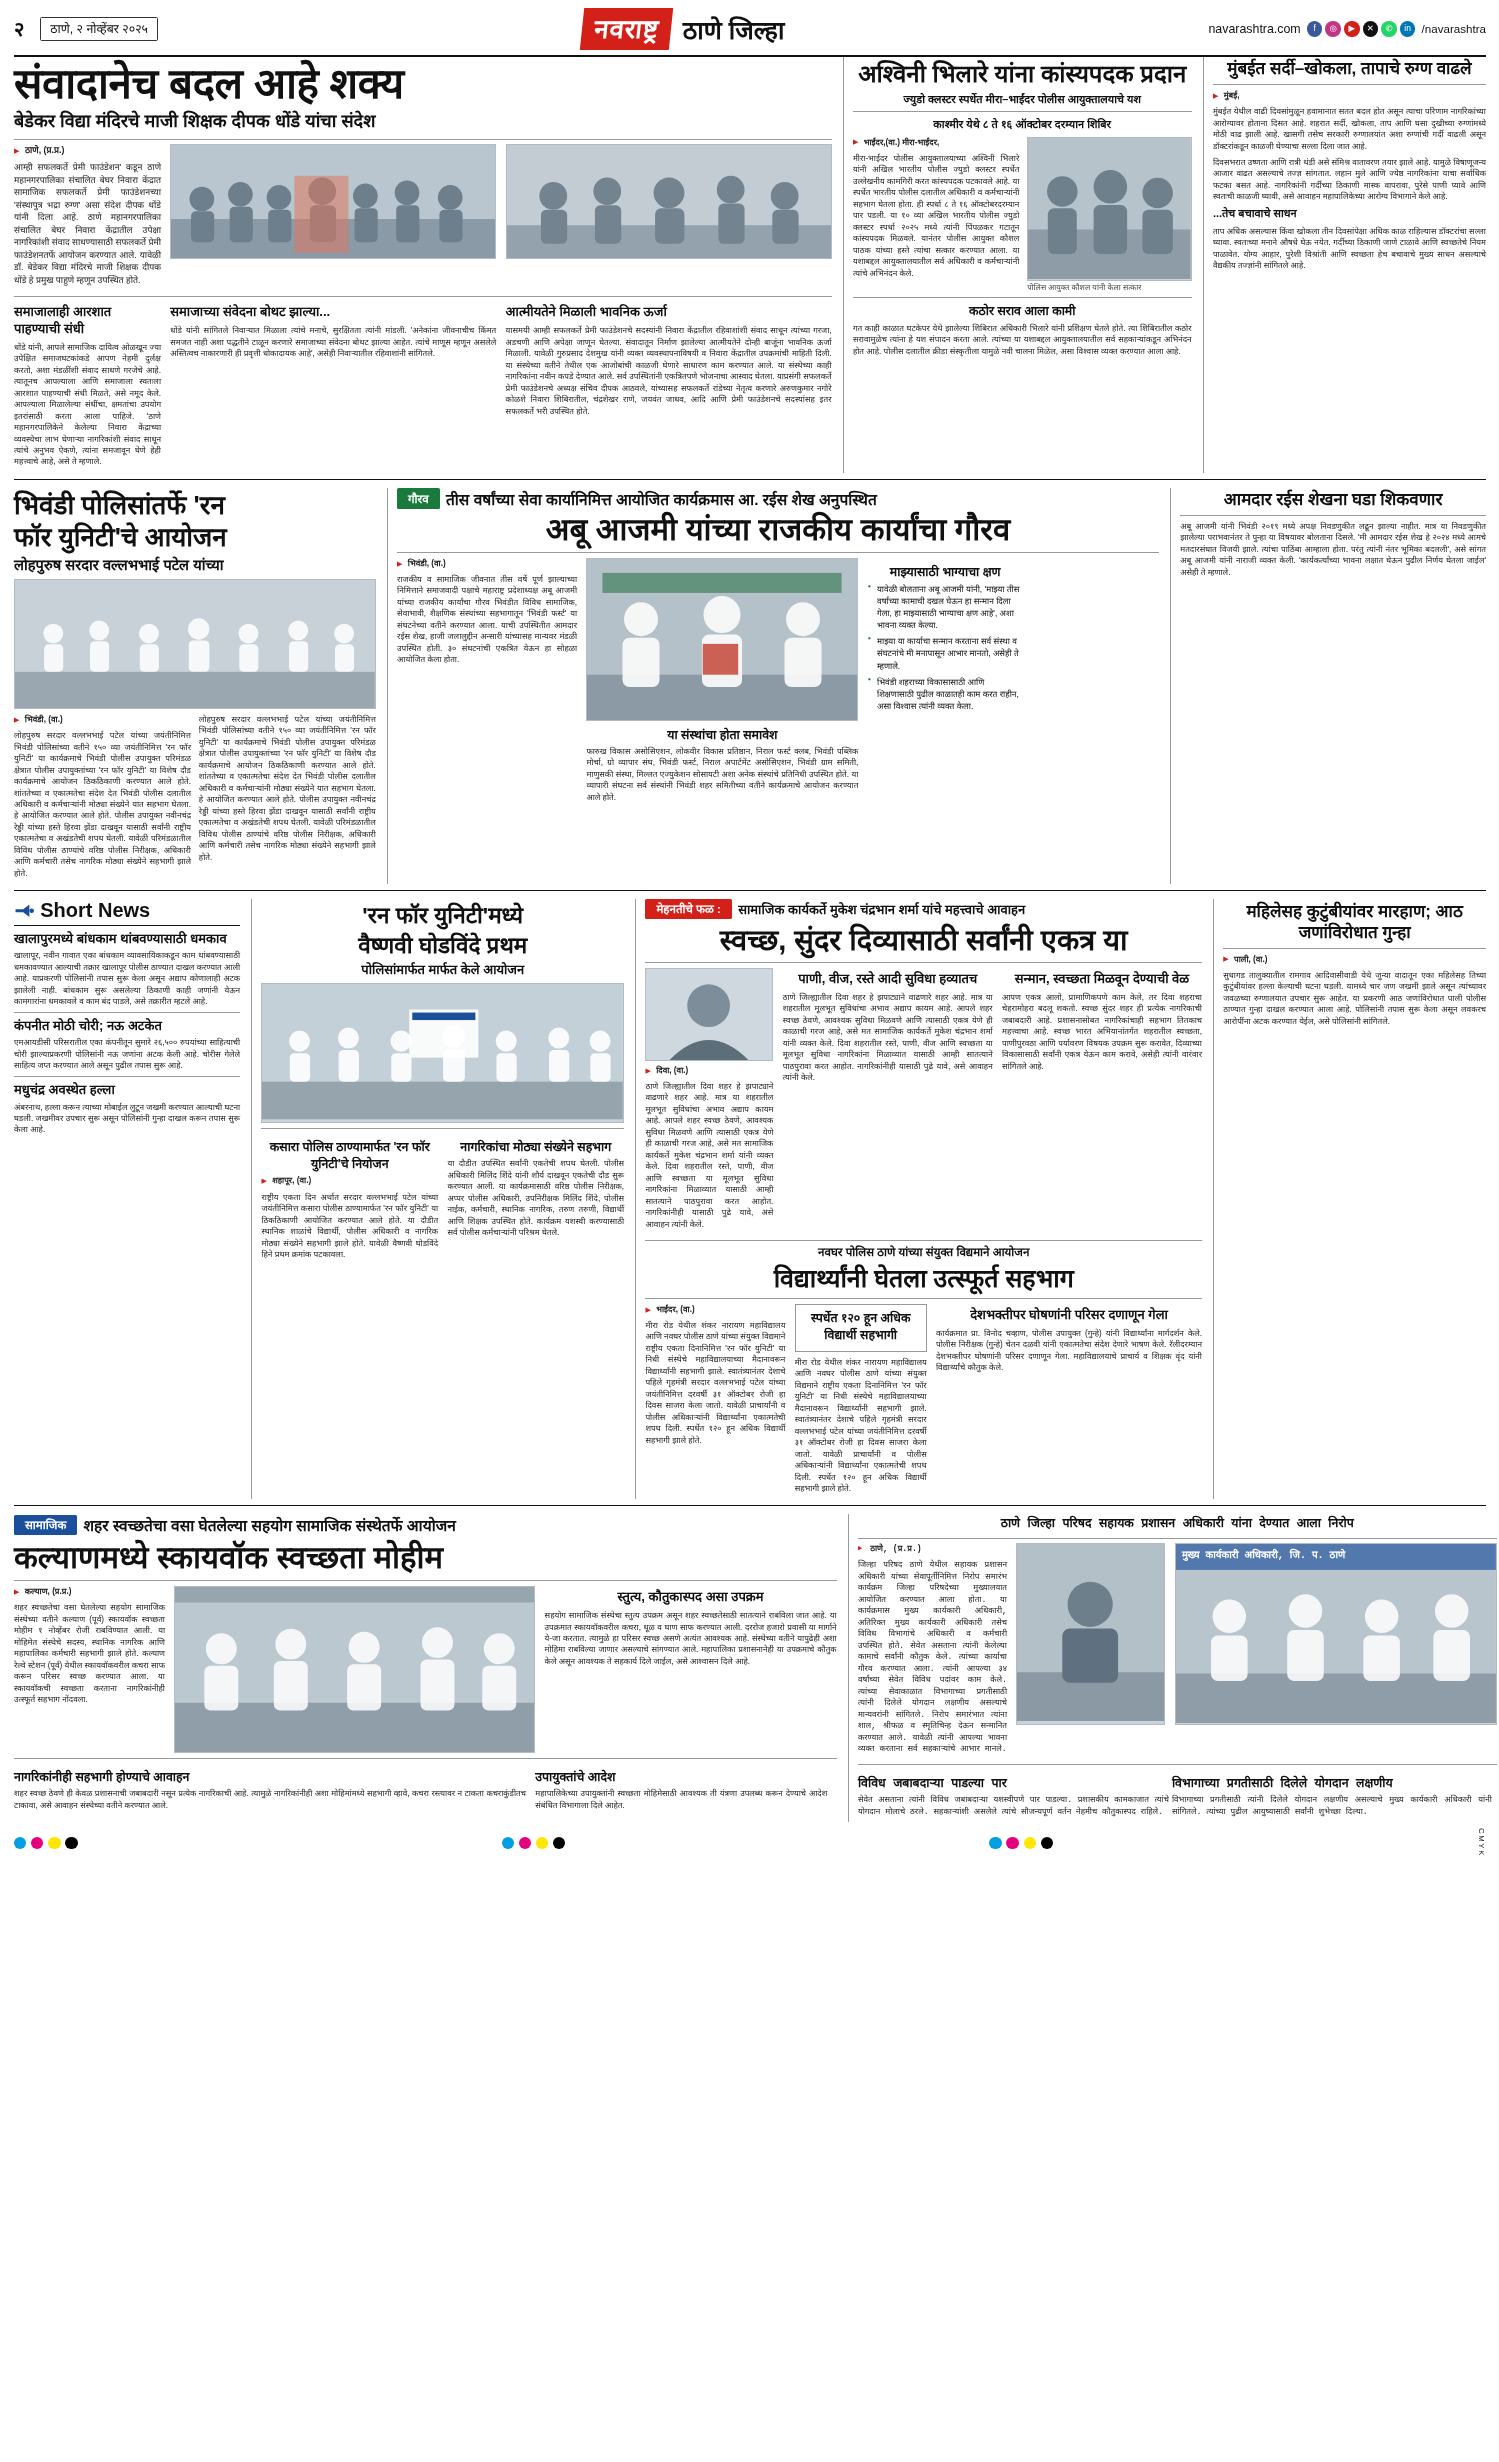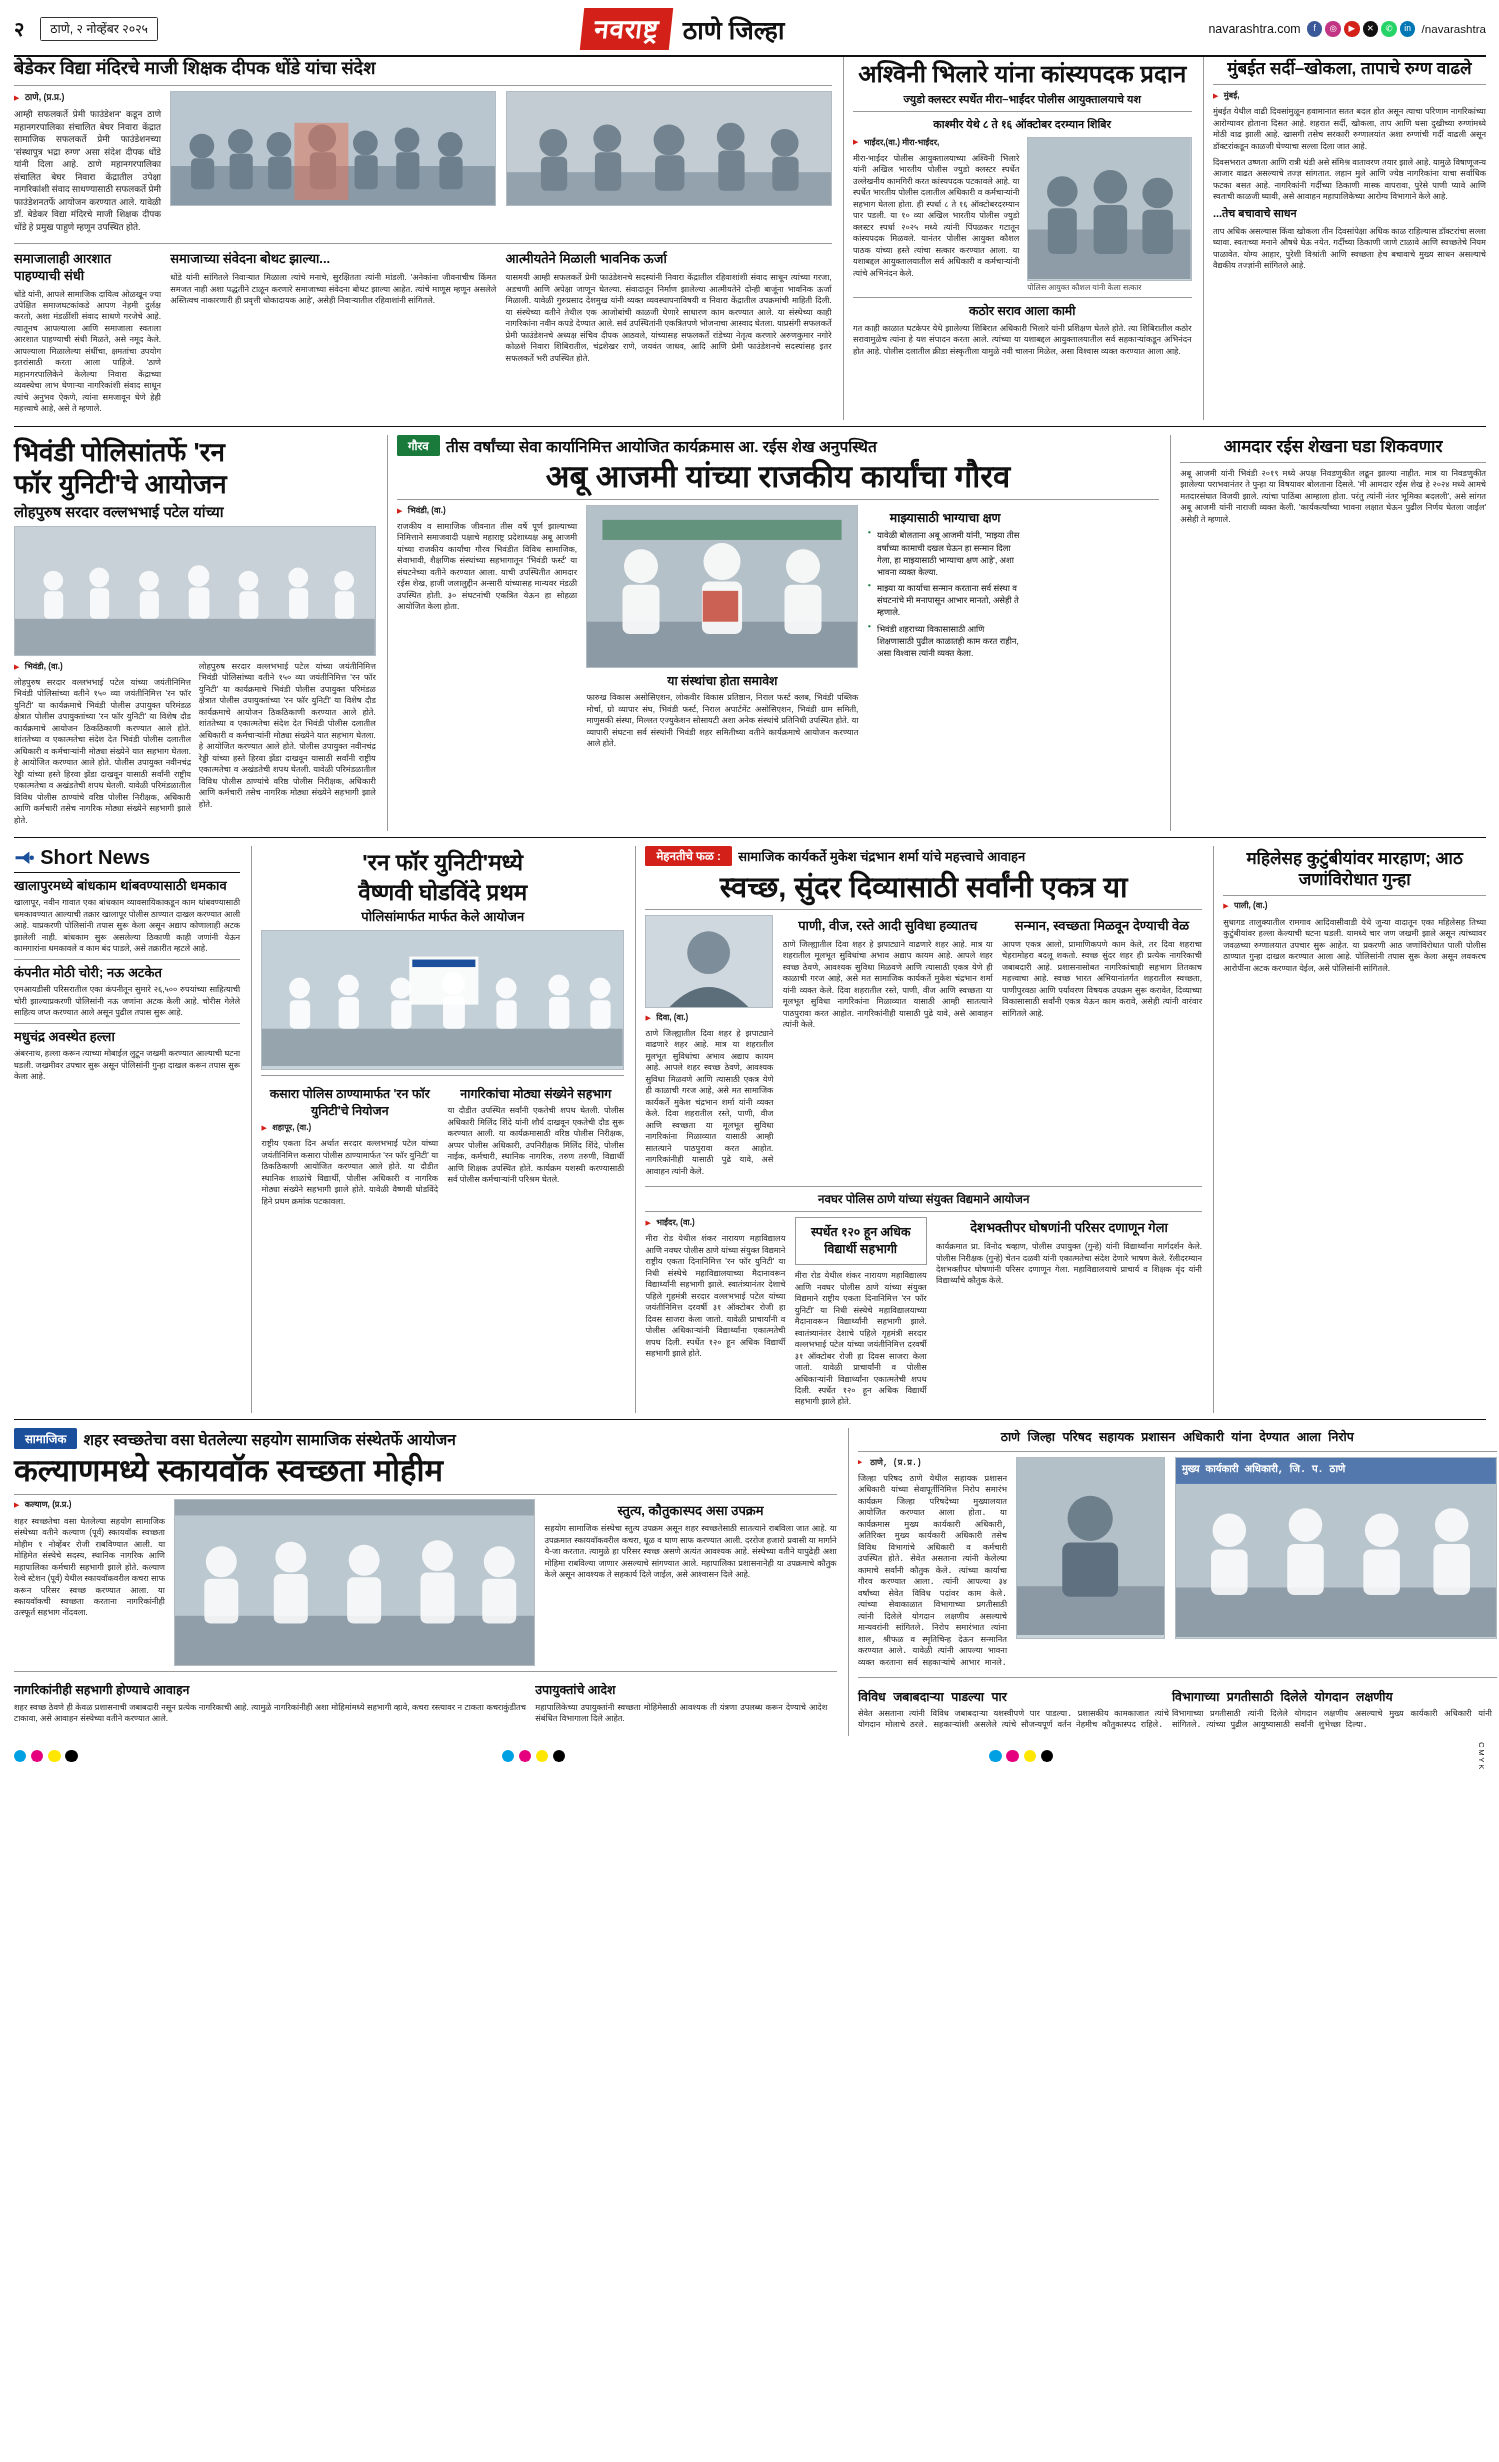--- a/index.html
+++ b/index.html
@@ -167,20 +167,21 @@
         <span class="wa">✆</span>
         <span class="li">in</span>
       </span>
       <span class="mh-handle">/navarashtra</span>
     </div>
   </div>
 
   <div class="secA">
 
     <div class="colA1">
+      <div class="headline-1">संवादानेच बदल आहे शक्य</div>
       <div class="deck-1">बेडेकर विद्या मंदिरचे माजी शिक्षक दीपक धोंडे यांचा संदेश</div>
       <div class="thinrule"></div>
 
       <div class="A-row">
         <div class="A-left">
           <p class="body-txt lede">
             <span class="hl">ठाणे, (प्र.प्र.)</span>
           </p>
           <p class="body-txt">आम्ही सफलकर्ते प्रेमी फाउंडेशन' कडून ठाणे महानगरपालिका संचालित बेघर निवारा केंद्रात सामाजिक सफलकर्ते प्रेमी फाउंडेशनच्या 'संस्थापुत्र भद्रा रुग्ण' असा संदेश दीपक धोंडे यांनी दिला आहे. ठाणे महानगरपालिका संचालित बेघर निवारा केंद्रातील उपेक्षा नागरिकांशी संवाद साधण्यासाठी सफलकर्ते प्रेमी फाउंडेशनतर्फे आयोजन करण्यात आले. यावेळी डॉ. बेडेकर विद्या मंदिरचे माजी शिक्षक दीपक धोंडे हे प्रमुख पाहुणे म्हणून उपस्थित होते.</p>
         </div>
@@ -489,20 +490,21 @@
           <div class="sub-head c">पाणी, वीज, रस्ते आदी सुविधा हव्यातच</div>
           <p class="body-txt sm">ठाणे जिल्ह्यातील दिवा शहर हे झपाट्याने वाढणारे शहर आहे. मात्र या शहरातील मूलभूत सुविधांचा अभाव अद्याप कायम आहे. आपले शहर स्वच्छ ठेवणे, आवश्यक सुविधा मिळवणे आणि त्यासाठी एकत्र येणे ही काळाची गरज आहे, असे मत सामाजिक कार्यकर्ते मुकेश चंद्रभान शर्मा यांनी व्यक्त केले. दिवा शहरातील रस्ते, पाणी, वीज आणि स्वच्छता या मूलभूत सुविधा नागरिकांना मिळाव्यात यासाठी आम्ही सातत्याने पाठपुरावा करत आहोत. नागरिकांनीही यासाठी पुढे यावे, असे आवाहन त्यांनी केले.</p>
         </div>
         <div style="width:200px">
           <div class="sub-head c">सन्मान, स्वच्छता मिळवून देण्याची वेळ</div>
           <p class="body-txt sm">आपण एकत्र आलो, प्रामाणिकपणे काम केले, तर दिवा शहराचा चेहरामोहरा बदलू शकतो. स्वच्छ सुंदर शहर ही प्रत्येक नागरिकाची जबाबदारी आहे. प्रशासनासोबत नागरिकांचाही सहभाग तितकाच महत्त्वाचा आहे. स्वच्छ भारत अभियानांतर्गत शहरातील स्वच्छता, पाणीपुरवठा आणि पर्यावरण विषयक उपक्रम सुरू करावेत, दिव्याच्या विकासासाठी सर्वांनी एकत्र येऊन काम करावे, असेही त्यांनी वारंवार सांगितले आहे.</p>
         </div>
       </div>
       <div class="thinrule"></div>
       <div class="sub-head c" style="font-size:11.6px">नवघर पोलिस ठाणे यांच्या संयुक्त विद्यमाने आयोजन</div>
+      <div class="headline-big-c" style="font-size:25px">विद्यार्थ्यांनी घेतला उत्स्फूर्त सहभाग</div>
       <div class="thinrule"></div>
       <div style="display:flex;gap:9.3px">
         <div style="width:140px">
           <p class="body-txt sm lede">
             <span class="hl">भाईंदर, (वा.)</span>
           </p>
           <p class="body-txt sm">मीरा रोड येथील शंकर नारायण महाविद्यालय आणि नवघर पोलीस ठाणे यांच्या संयुक्त विद्यमाने राष्ट्रीय एकता दिनानिमित्त 'रन फॉर युनिटी' या निधी संस्थेचे महाविद्यालयाच्या मैदानावरून विद्यार्थ्यांनी सहभागी झाले. स्वातंत्र्यानंतर देशाचे पहिले गृहमंत्री सरदार वल्लभभाई पटेल यांच्या जयंतीनिमित्त दरवर्षी ३१ ऑक्टोबर रोजी हा दिवस साजरा केला जातो. यावेळी प्राचार्यांनी व पोलीस अधिकाऱ्यांनी विद्यार्थ्यांना एकात्मतेची शपथ दिली. स्पर्धेत १२० हून अधिक विद्यार्थी सहभागी झाले होते.</p>
         </div>
         <div style="width:132px">
           <div class="boxed">

